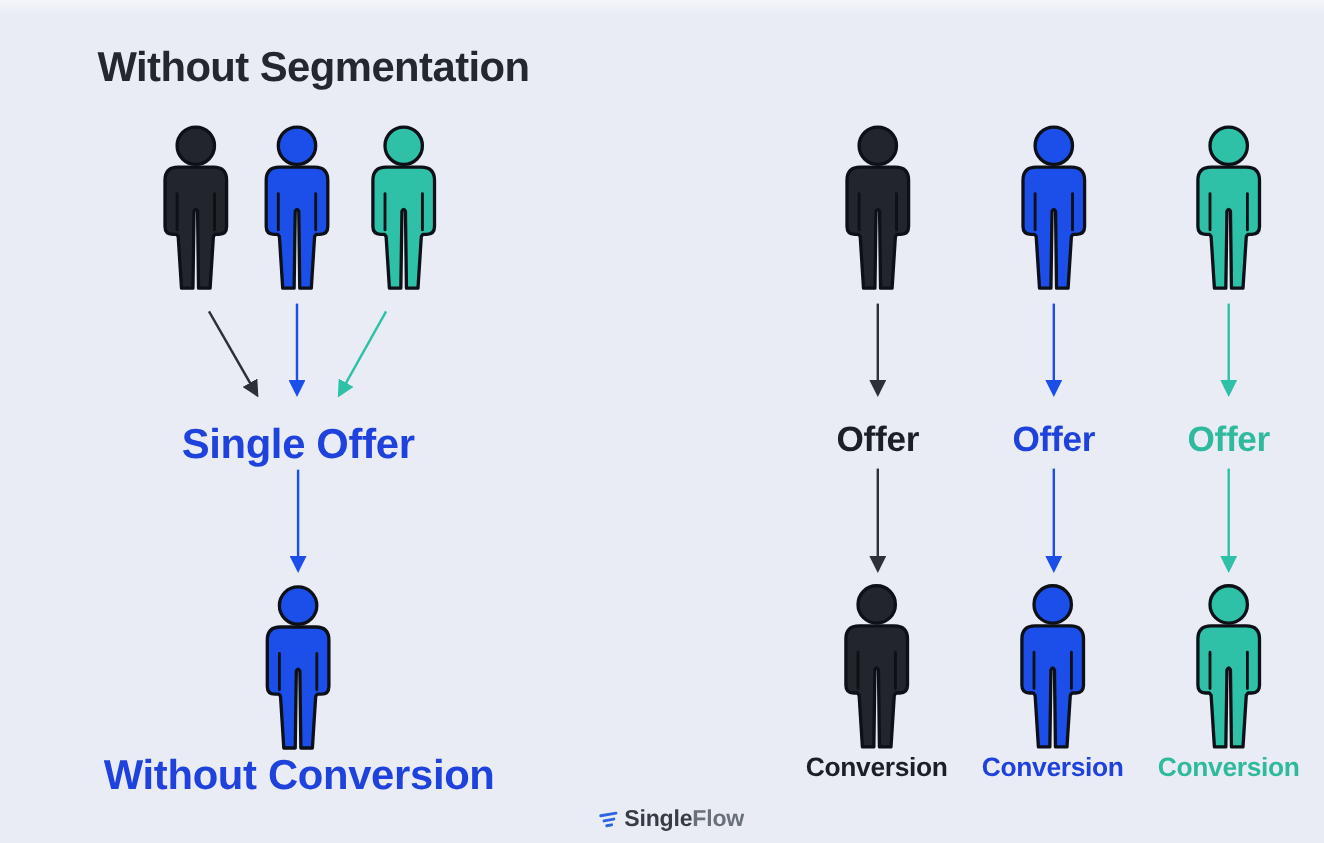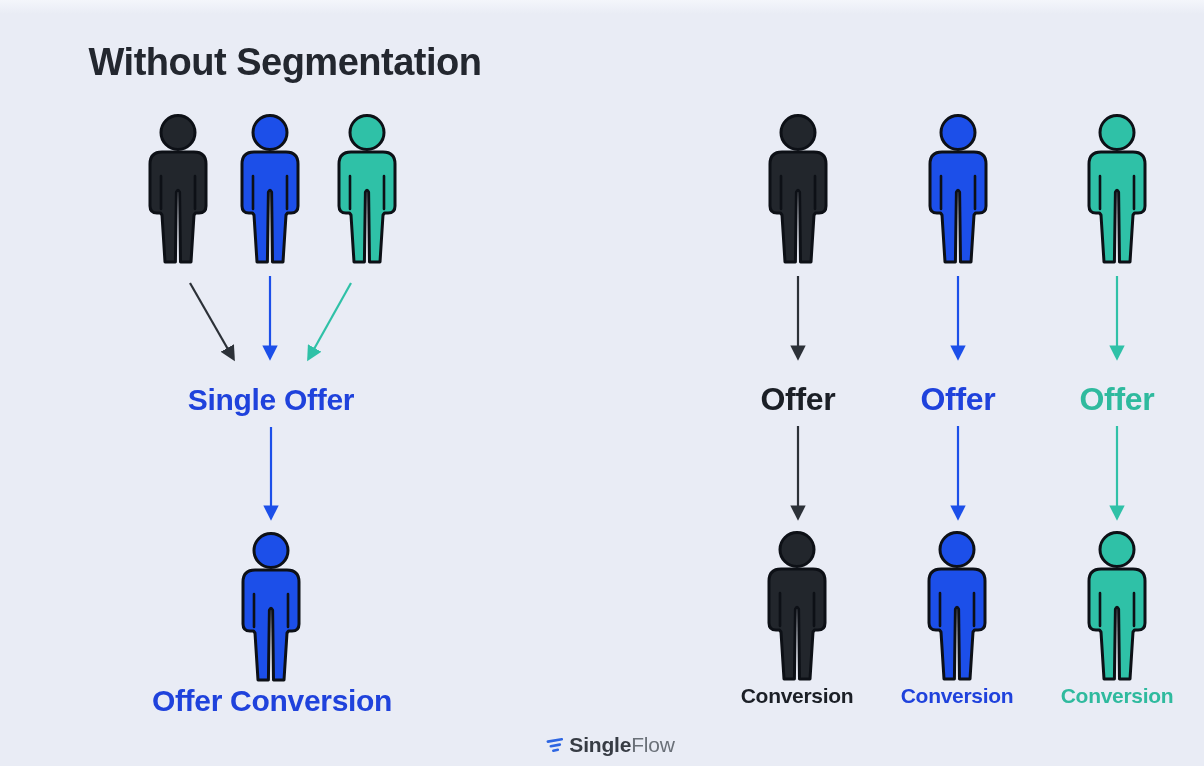--- a/index.html
+++ b/index.html
@@ -16,32 +16,32 @@
   }
   .person{position:absolute;overflow:visible;}
   .person.dark{color:var(--person-dark,#22262c);}
   .person.blue{color:var(--person-blue,#1c4fe9);}
   .person.teal{color:var(--person-teal,#2fc1a7);}
   .arrows{position:absolute;left:0;top:0;width:1204px;height:766px;pointer-events:none;}
   .label{
     position:absolute;transform:translateX(-50%);
     font-weight:700;white-space:nowrap;letter-spacing:-0.3px;
   }
-  .label.big{font-size:30px;}
+  .label.big{font-size:38px;}
   .label.offer{font-size:32px;}
-  .label.conv{font-size:21px;}
+  .label.conv{font-size:24px;}
   .text-dark{color:var(--text-dark,#1b1f26);}
   .text-blue{color:var(--text-blue,#1f42dc);}
   .text-teal{color:var(--text-teal,#2fba9e);}
   .logo{
     position:absolute;left:608px;top:733px;transform:translateX(-50%);
     display:flex;align-items:center;gap:6px;font-size:21px;letter-spacing:-0.2px;
   }
   .logo .bold{font-weight:700;color:var(--logo-dark,#373c44);}
-  .logo .light{font-weight:400;color:var(--logo-gray,#6a7078);}
+  .logo .light{font-weight:700;color:var(--logo-gray,#6a7078);}
   .logo svg{display:block;}
 </style>
 </head>
 <body>
 
 <svg width="0" height="0" style="position:absolute" aria-hidden="true">
   <defs>
     <g id="person-shape">
       <circle cx="30" cy="19.5" r="17" fill="currentColor" stroke="var(--person-outline,#0d1016)" stroke-width="3"></circle>
       <path d="M14 39 L46 39 Q58 39 58 51 L58 93 Q58 100 51 100 L47.5 100 L46 102 L43 149
@@ -112,21 +112,21 @@
     <path d="M798 276 L798 357" style="stroke:var(--arrow-dark,#2c3138)" stroke-width="2.2" fill="none" marker-end="url(#ah-dark)"></path>
     <path d="M958 276 L958 357" style="stroke:var(--arrow-blue,#1c4fe9)" stroke-width="2.2" fill="none" marker-end="url(#ah-blue)"></path>
     <path d="M1117 276 L1117 357" style="stroke:var(--arrow-teal,#2fc1a7)" stroke-width="2.2" fill="none" marker-end="url(#ah-teal)"></path>
 
     <path d="M798 426 L798 517" style="stroke:var(--arrow-dark,#2c3138)" stroke-width="2.2" fill="none" marker-end="url(#ah-dark)"></path>
     <path d="M958 426 L958 517" style="stroke:var(--arrow-blue,#1c4fe9)" stroke-width="2.2" fill="none" marker-end="url(#ah-blue)"></path>
     <path d="M1117 426 L1117 517" style="stroke:var(--arrow-teal,#2fc1a7)" stroke-width="2.2" fill="none" marker-end="url(#ah-teal)"></path>
   </svg>
 
   <div class="label big text-blue" style="left:271px;top:383px">Single Offer</div>
-  <div class="label big text-blue" style="left:272px;top:684px">Offer Conversion</div>
+  <div class="label big text-blue" style="left:272px;top:684px">Without Conversion</div>
 
   <div class="label offer text-dark" style="left:798px;top:381px">Offer</div>
   <div class="label offer text-blue" style="left:958px;top:381px">Offer</div>
   <div class="label offer text-teal" style="left:1117px;top:381px">Offer</div>
 
   <div class="label conv text-dark" style="left:797px;top:684px">Conversion</div>
   <div class="label conv text-blue" style="left:957px;top:684px">Conversion</div>
   <div class="label conv text-teal" style="left:1117px;top:684px">Conversion</div>
 
   <div class="logo">

